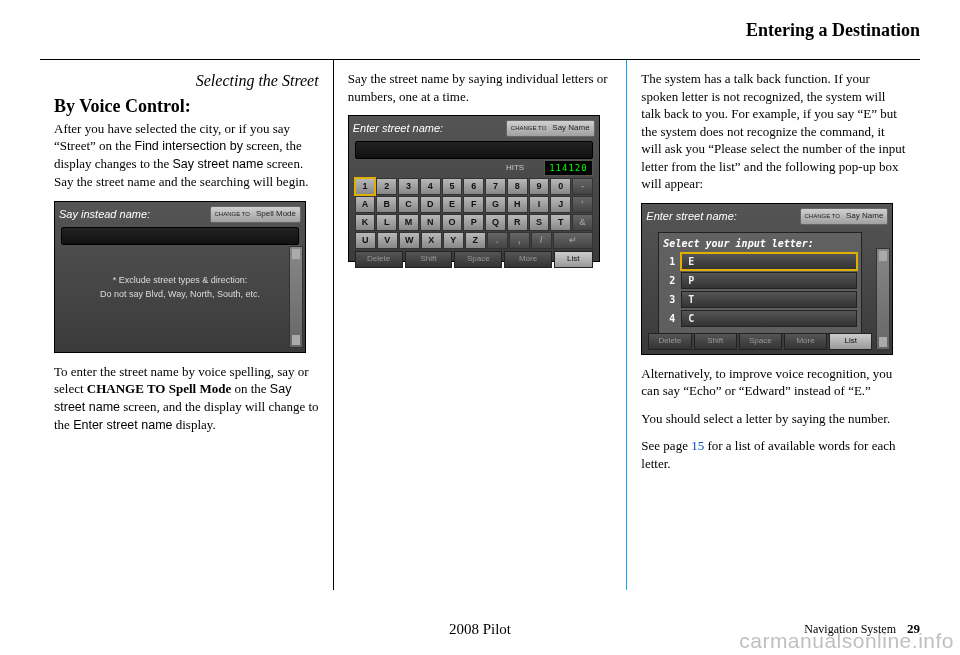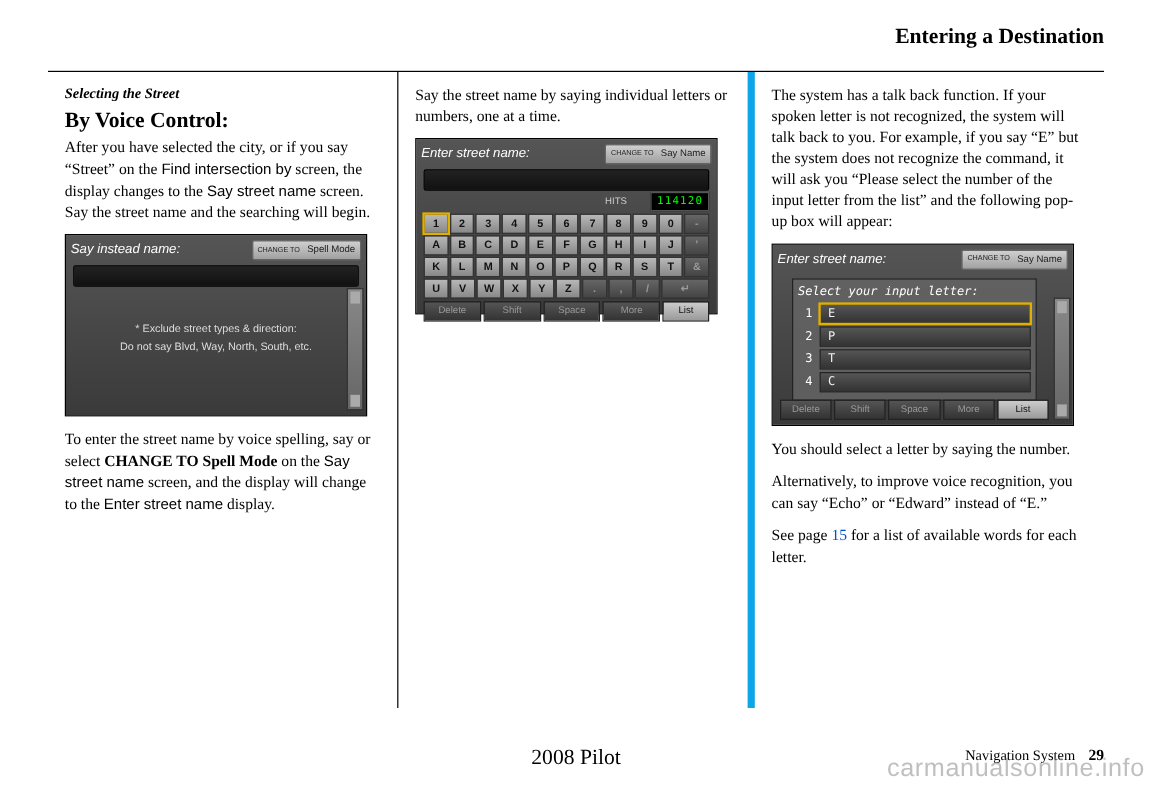--- a/index.html
+++ b/index.html
@@ -37,27 +37,28 @@
   }
   .col {
     flex: 1;
     padding: 10px 14px 0 14px;
     box-sizing: border-box;
     font-size: 13px;
     line-height: 1.35;
   }
   .col-mid {
     border-left: 1px solid #000;
-    border-right: 6px solid #0ea5e9;
+    border-right: 1px solid #0ea5e9;
   }
   .subhead-italic {
     font-style: italic;
-    font-weight: bold;
-    font-size: 12px;
+    font-weight: normal;
+    font-size: 16px;
     margin: 0 0 2px 0;
+    text-align: right;
   }
   .subhead-bold {
     font-weight: bold;
     font-size: 18px;
     margin: 0 0 2px 0;
   }
   .sans {
     font-family: Arial, Helvetica, sans-serif;
     font-size: 12.5px;
   }
@@ -177,20 +178,21 @@
   .fnkey.list { background: linear-gradient(#ccc,#999); color: #111; flex: 0.8; }
   .key-wide { flex: 2; }
 
   .shot3 { height: 150px; width: 250px; }
   .popup {
     position: absolute;
     left: 16px; right: 30px; top: 28px;
     background: rgba(100,100,100,0.85);
     border: 1px solid #222;
     padding: 4px;
+    font-weight: bold;
   }
   .popup-title {
     color: #fff;
     font-family: monospace;
     font-size: 10px;
     margin-bottom: 3px;
     font-style: italic;
   }
   .popup-row {
     display: flex;
@@ -226,21 +228,21 @@
     right: 40px;
     display: flex;
     justify-content: space-between;
     align-items: baseline;
     font-size: 13px;
   }
   .footer-center {
     position: absolute;
     left: 50%;
     transform: translateX(-50%);
-    font-size: 18px;
+    font-size: 15px;
   }
   .footer-right { font-size: 12px; }
   .footer-right .pnum { font-weight: bold; font-size: 13px; margin-left: 8px; }
   .watermark {
     position: absolute;
     bottom: 2px;
     right: 6px;
     font-family: Arial, sans-serif;
     font-size: 21px;
     color: rgba(128,128,128,0.5);
@@ -397,22 +399,22 @@
         <div class="shot-scroll"></div>
         <div class="ghost-keys">
           <div class="fnkey">Delete</div>
           <div class="fnkey">Shift</div>
           <div class="fnkey">Space</div>
           <div class="fnkey">More</div>
           <div class="fnkey list">List</div>
         </div>
       </div>
 
+      <p>Alternatively, to improve voice recognition, you can say “Echo” or “Edward” instead of “E.”</p>
       <p>You should select a letter by saying the number.</p>
-      <p>Alternatively, to improve voice recognition, you can say “Echo” or “Edward” instead of “E.”</p>
       <p>
         <span>See page </span><span class="link">15</span><span> for a list of available words for each letter.</span>
       </p>
     </div>
 
   </div>
 
   <div class="footer">
     <span></span>
     <span class="footer-center">2008   Pilot</span>

